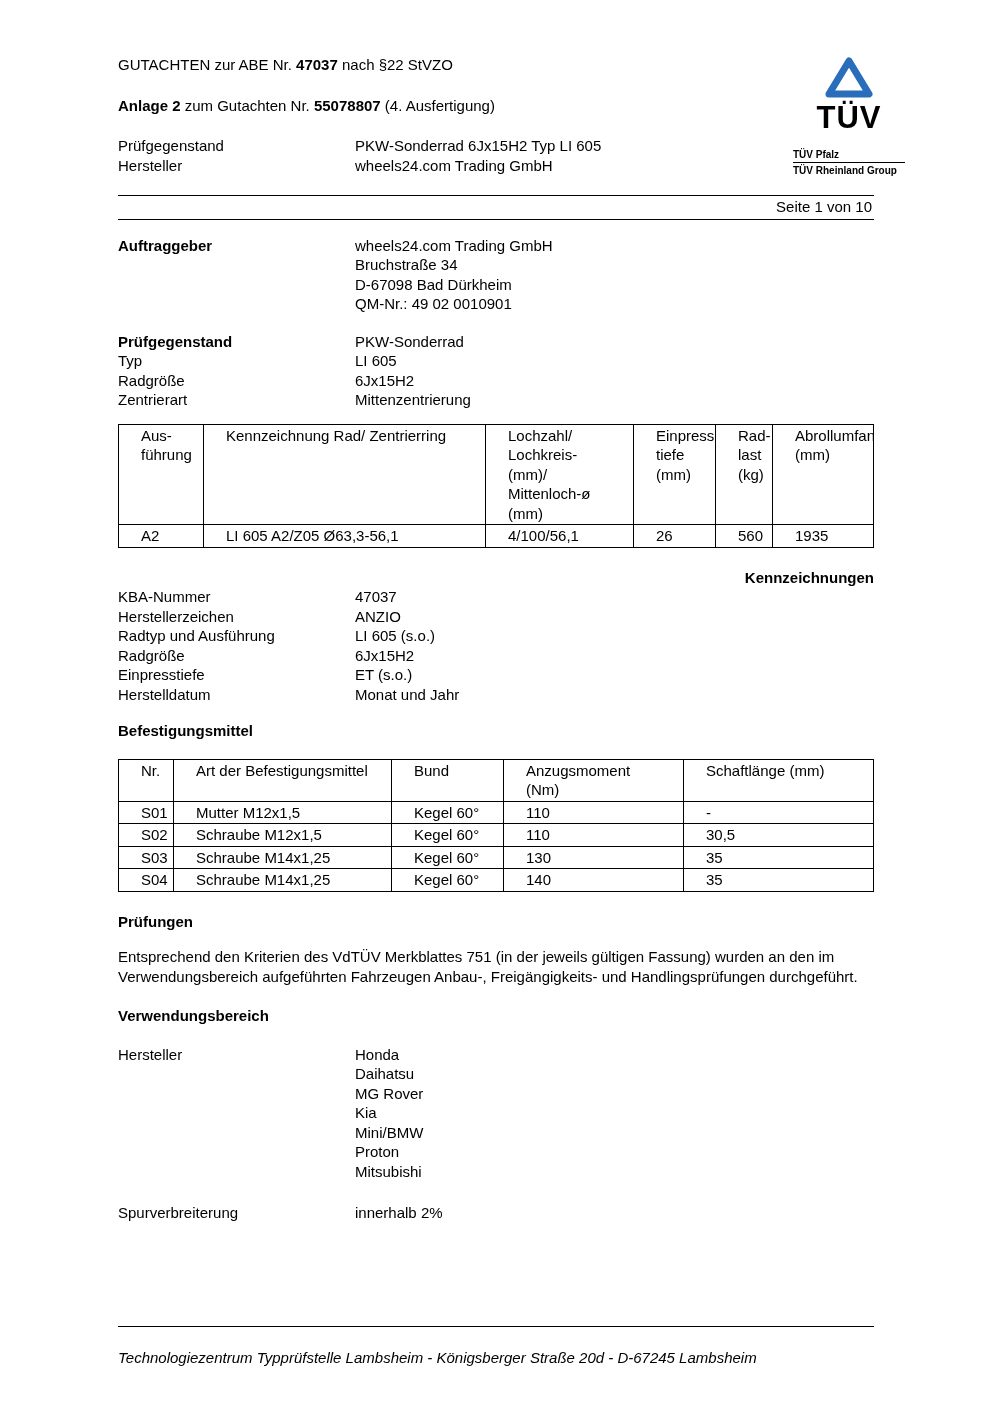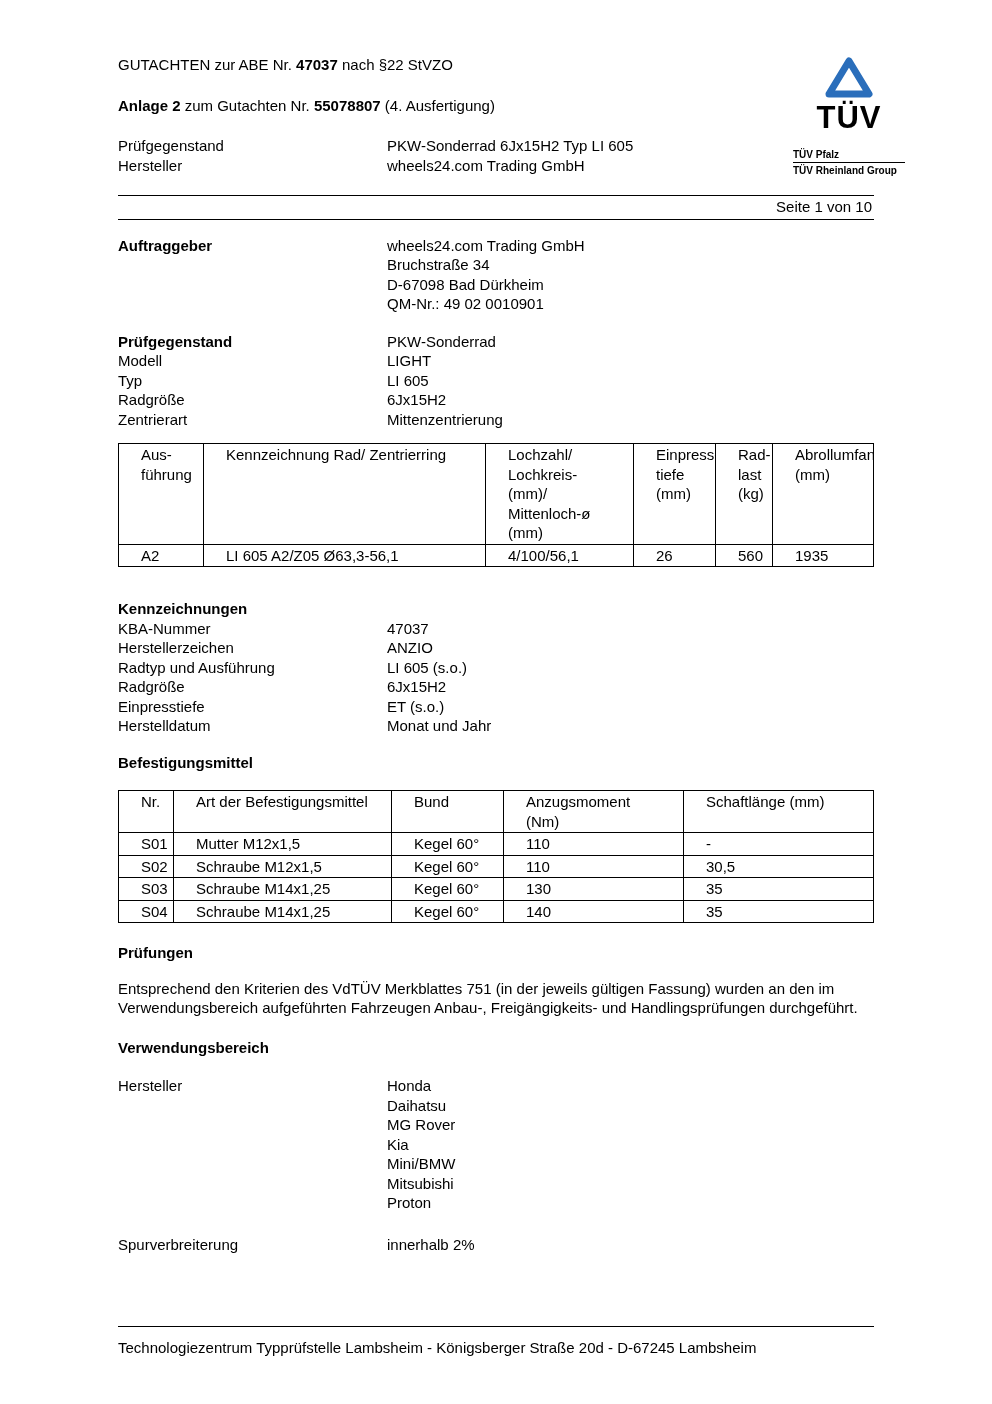--- a/index.html
+++ b/index.html
@@ -13,31 +13,31 @@
     font-family: "Liberation Sans", sans-serif;
     font-size: 15px;
     line-height: 19.5px;
     padding: 55px 118px 0 118px;
     box-sizing: border-box;
     overflow: hidden;
   }
   .bold { font-weight: 700; }
 
   
-  .lv-row { display: flex; gap: 32px; }
+  .lv-row { display: flex; }
   .lv-label { width: 237px; flex-shrink: 0; }
   .lv-value { flex: 1; }
 
   .mt-anlage { margin-top: 21px; }
   .mt-meta { margin-top: 21px; }
   .mt-indicator { margin-top: 20px; }
   .mt-auftraggeber { margin-top: 16px; }
   .mt-pruefgegenstand { margin-top: 18px; }
   .mt-table1 { margin-top: 14px; }
-  .mt-kennz { margin-top: 32px; }
+  .mt-kennz { margin-top: 20px; text-align: right; }
   .mt-befest { margin-top: 17px; }
   .mt-table2 { margin-top: 18px; }
   .mt-pruefungen { margin-top: 20px; }
   .mt-para { margin-top: 16px; }
   .mt-verwendung { margin-top: 20px; }
   .mt-hersteller { margin-top: 19px; }
   .mt-spur { margin-top: 22px; }
 
   .rule { border: none; border-top: 1px solid #000; margin: 0; }
   .page-indicator { text-align: right; padding: 1px 2px 2px 0; }
@@ -55,21 +55,21 @@
 
   
   .logo { position: absolute; top: 57px; left: 793px; width: 112px; text-align: center; }
   .logo-triangle { display: block; margin: 0 auto; }
   .logo-word { font-size: 31px; font-weight: 700; line-height: 34px; letter-spacing: 1px; margin-top: 2px; }
   .logo-sub-block { margin-top: 14px; text-align: left; }
   .logo-sub { font-size: 10px; font-weight: 700; line-height: 12px; white-space: nowrap; }
   .logo-rule { border-top: 1px solid #000; margin: 1px 0 2px 0; width: 100%; }
 
   .footer { position: absolute; left: 118px; right: 118px; top: 1326px; }
-  .footer-text { border-top: 1px solid #000; padding-top: 11px; }
+  .footer-text { border-top: 1px solid #000; padding-top: 21px; font-style: italic; }
 </style>
 </head>
 <body>
 
 <div class="page">
 
   <div class="logo">
     <svg class="logo-triangle" width="48" height="42" viewBox="0 0 48 42" aria-hidden="true">
       <path d="M24 4 L44 37 L4 37 Z" fill="none" stroke="#2a6ebb" stroke-width="7" stroke-linejoin="round"></path>
     </svg>
@@ -109,24 +109,20 @@
       <div>Bruchstraße 34</div>
       <div>D-67098 Bad Dürkheim</div>
       <div>QM-Nr.: 49 02 0010901</div>
     </div>
   </div>
 
   <div class="mt-pruefgegenstand">
     <div class="lv-row">
       <div class="lv-label bold">Prüfgegenstand</div>
       <div class="lv-value">PKW-Sonderrad</div>
-    </div>
-    <div class="lv-row">
-      <div class="lv-label">Modell</div>
-      <div class="lv-value">LIGHT</div>
     </div>
     <div class="lv-row">
       <div class="lv-label">Typ</div>
       <div class="lv-value">LI 605</div>
     </div>
     <div class="lv-row">
       <div class="lv-label">Radgröße</div>
       <div class="lv-value">6Jx15H2</div>
     </div>
     <div class="lv-row">
@@ -256,22 +252,22 @@
   <div class="bold mt-verwendung">Verwendungsbereich</div>
 
   <div class="lv-row mt-hersteller">
     <div class="lv-label">Hersteller</div>
     <div class="lv-value">
       <div>Honda</div>
       <div>Daihatsu</div>
       <div>MG Rover</div>
       <div>Kia</div>
       <div>Mini/BMW</div>
+      <div>Proton</div>
       <div>Mitsubishi</div>
-      <div>Proton</div>
     </div>
   </div>
 
   <div class="lv-row mt-spur">
     <div class="lv-label">Spurverbreiterung</div>
     <div class="lv-value">innerhalb 2%</div>
   </div>
 
   <div class="footer">
     <div class="footer-text">Technologiezentrum Typprüfstelle Lambsheim - Königsberger Straße 20d - D-67245 Lambsheim</div>

